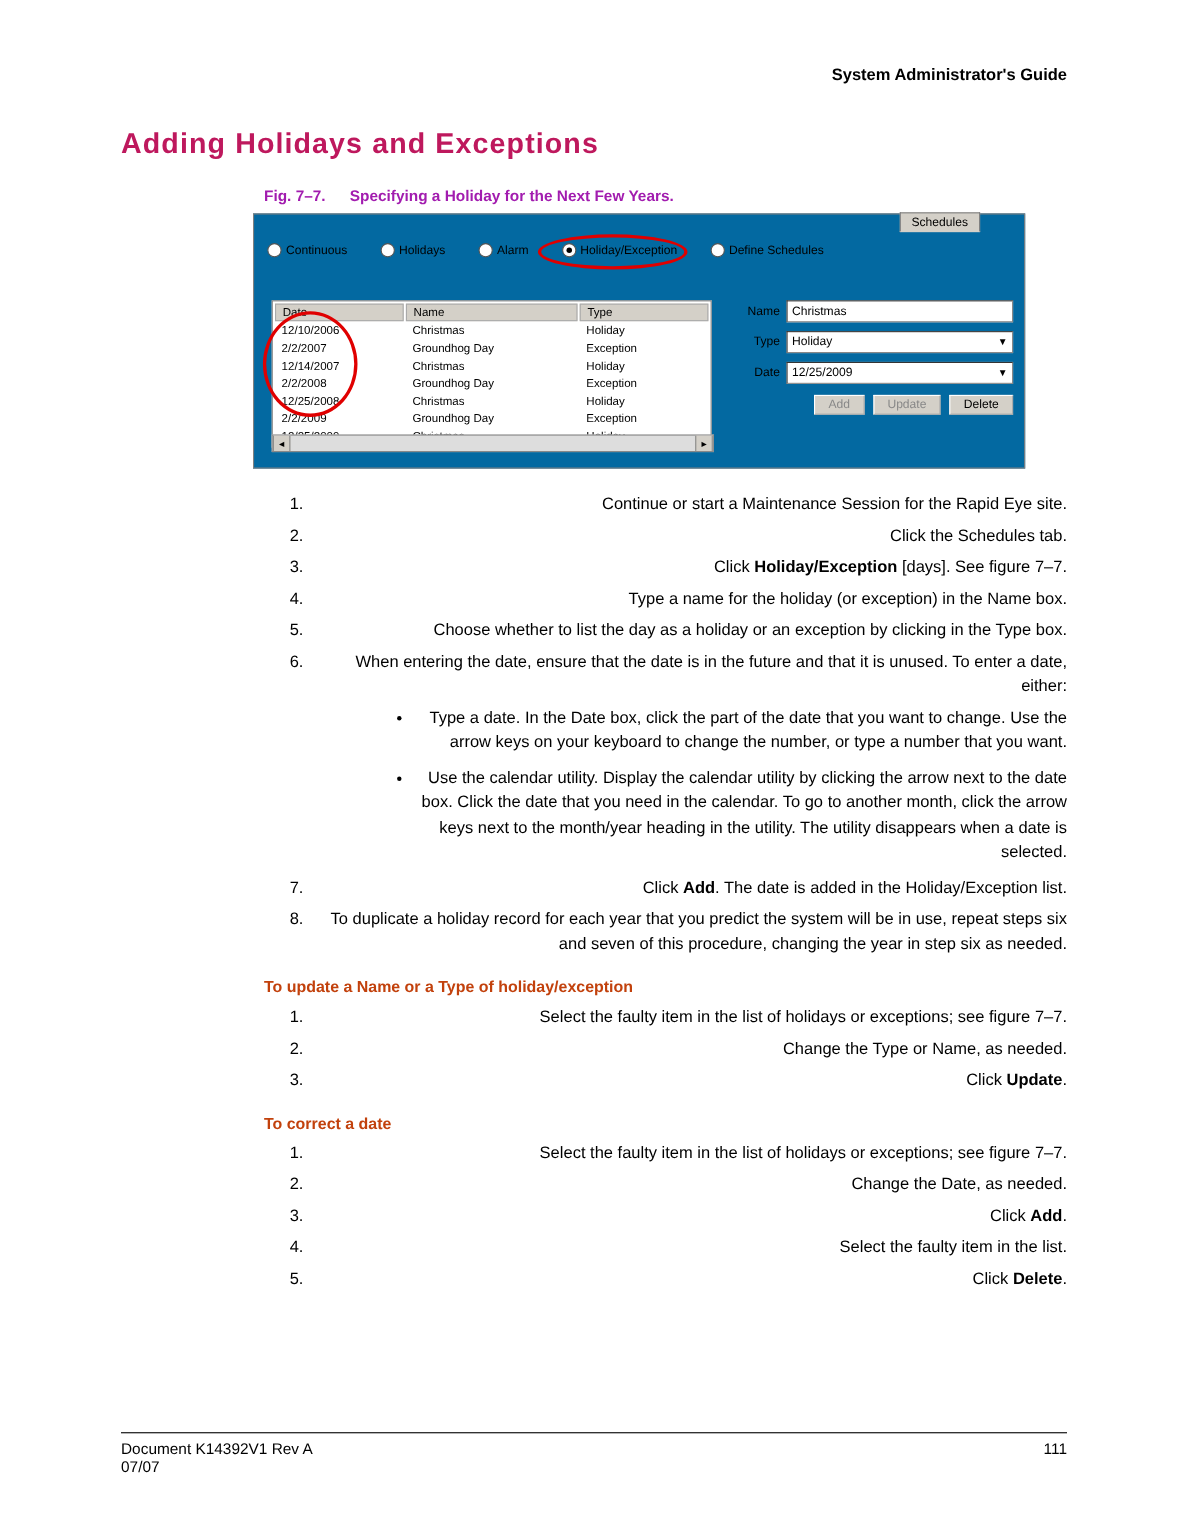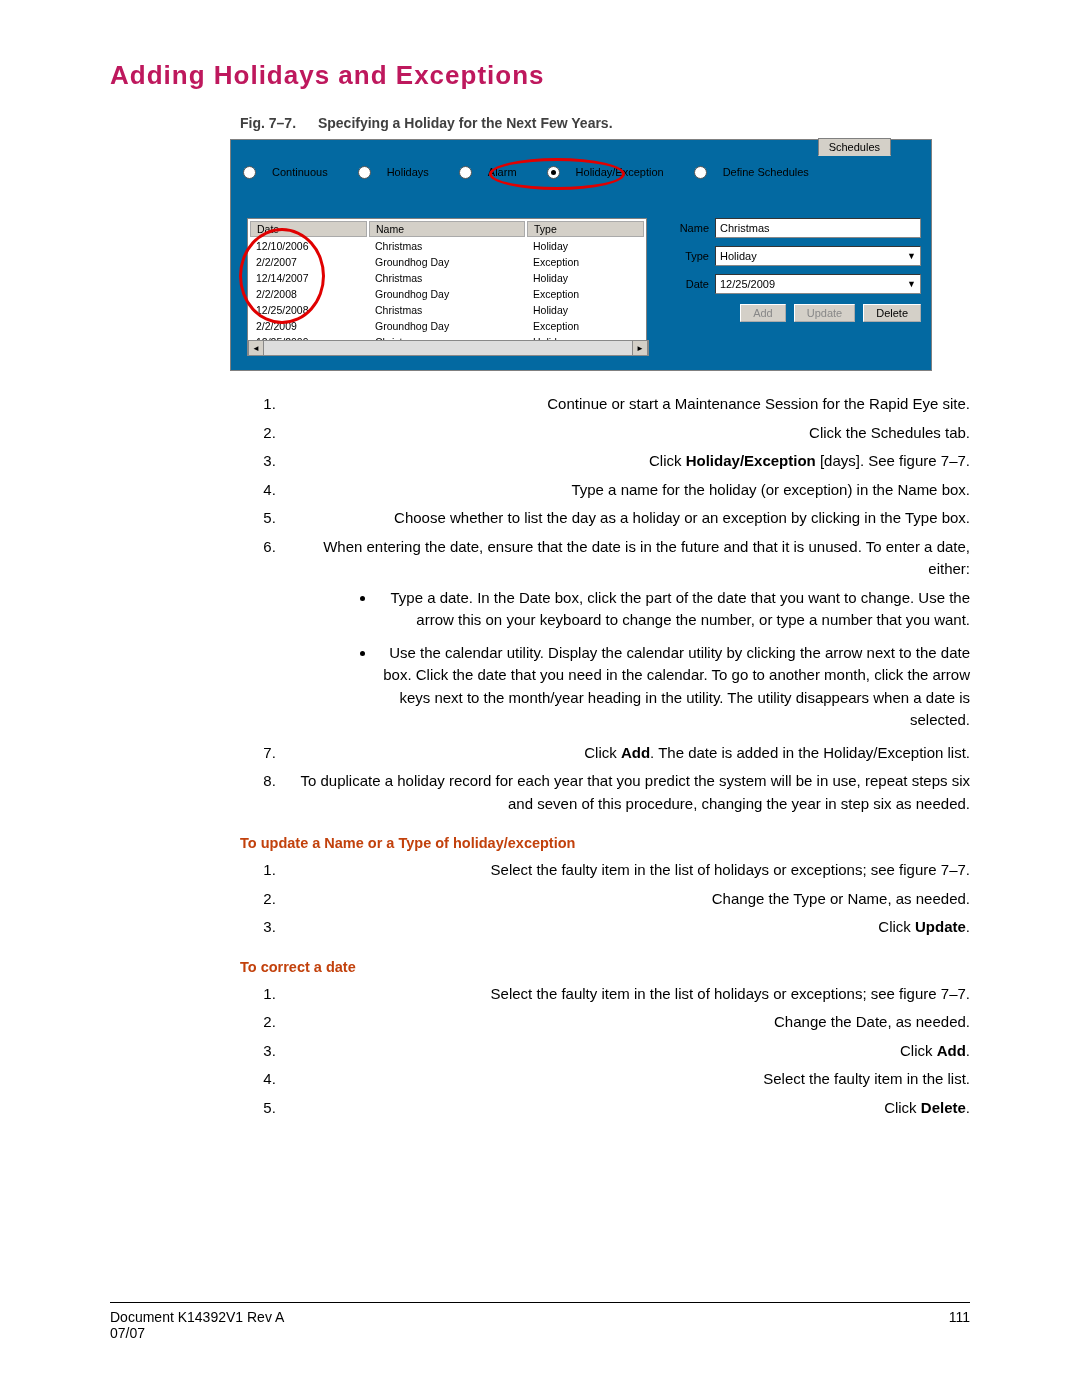--- a/index.html
+++ b/index.html
@@ -23,21 +23,21 @@
     margin-bottom: 38px;
   }
   .title {
     color: #be185d;
     font-size: 26px;
     font-weight: bold;
     letter-spacing: 1px;
     margin-bottom: 24px;
   }
   .fig-caption {
-    color: #404040;
+    color: #a21caf;
     font-weight: bold;
     font-size: 14px;
     margin-left: 130px;
     margin-bottom: 8px;
   }
   .fig-caption .figlabel { margin-right: 18px; }
   .screenshot {
     margin-left: 120px;
     width: 700px;
     height: 230px;
@@ -60,21 +60,21 @@
   }
   .radios {
     position: absolute;
     top: 26px;
     left: 12px;
     right: 12px;
     display: flex;
     gap: 30px;
     align-items: center;
   }
-  .radio-item { display: flex; gap: 16px; }
+  .radio-item { display: flex; align-items: center; gap: 4px; }
   .radio-dot {
     width: 11px; height: 11px; border-radius: 50%;
     background: #fff; border: 1px solid #555;
     display: inline-flex; align-items: center; justify-content: center;
   }
   .radio-dot.selected::after {
     content: ""; width: 5px; height: 5px; border-radius: 50%; background: #000;
   }
   .red-circle {
     position: absolute;
@@ -153,20 +153,21 @@
     padding-top: 6px;
     font-size: 14px;
     display: flex; justify-content: space-between;
   }
   b { font-weight: bold; }
 </style>
 </head>
 <body>
 
 <div class="page">
+  <div class="header-right">System Administrator's Guide</div>
   <div class="title">Adding Holidays and Exceptions</div>
 
   <div class="fig-caption">
     <span class="figlabel">Fig. 7–7.</span>
     <span>Specifying a Holiday for the Next Few Years.</span>
   </div>
 
   <div class="screenshot">
     <div class="tab">Schedules</div>
     <div class="radios">
@@ -274,21 +275,21 @@
 
   <ol class="step-list">
     <li>Continue or start a Maintenance Session for the Rapid Eye site.</li>
     <li>Click the Schedules tab.</li>
     <li><span>Click </span><b>Holiday/Exception</b><span> [days]. See figure 7–7.</span></li>
     <li>Type a name for the holiday (or exception) in the Name box.</li>
     <li>Choose whether to list the day as a holiday or an exception by clicking in the Type box.</li>
     <li>
       <span>When entering the date, ensure that the date is in the future and that it is unused. To enter a date, either:</span>
       <ul class="sub-list">
-        <li>Type a date. In the Date box, click the part of the date that you want to change. Use the arrow this on your keyboard to change the number, or type a number that you want.</li>
+        <li>Type a date. In the Date box, click the part of the date that you want to change. Use the arrow keys on your keyboard to change the number, or type a number that you want.</li>
         <li>Use the calendar utility. Display the calendar utility by clicking the arrow next to the date box. Click the date that you need in the calendar. To go to another month, click the arrow keys next to the month/year heading in the utility. The utility disappears when a date is selected.</li>
       </ul>
     </li>
     <li><span>Click </span><b>Add</b><span>. The date is added in the Holiday/Exception list.</span></li>
     <li>To duplicate a holiday record for each year that you predict the system will be in use, repeat steps six and seven of this procedure, changing the year in step six as needed.</li>
   </ol>
 
   <div class="subhead">To update a Name or a Type of holiday/exception</div>
   <ol class="step-list" style="margin-top:0">
     <li>Select the faulty item in the list of holidays or exceptions; see figure 7–7.</li>

